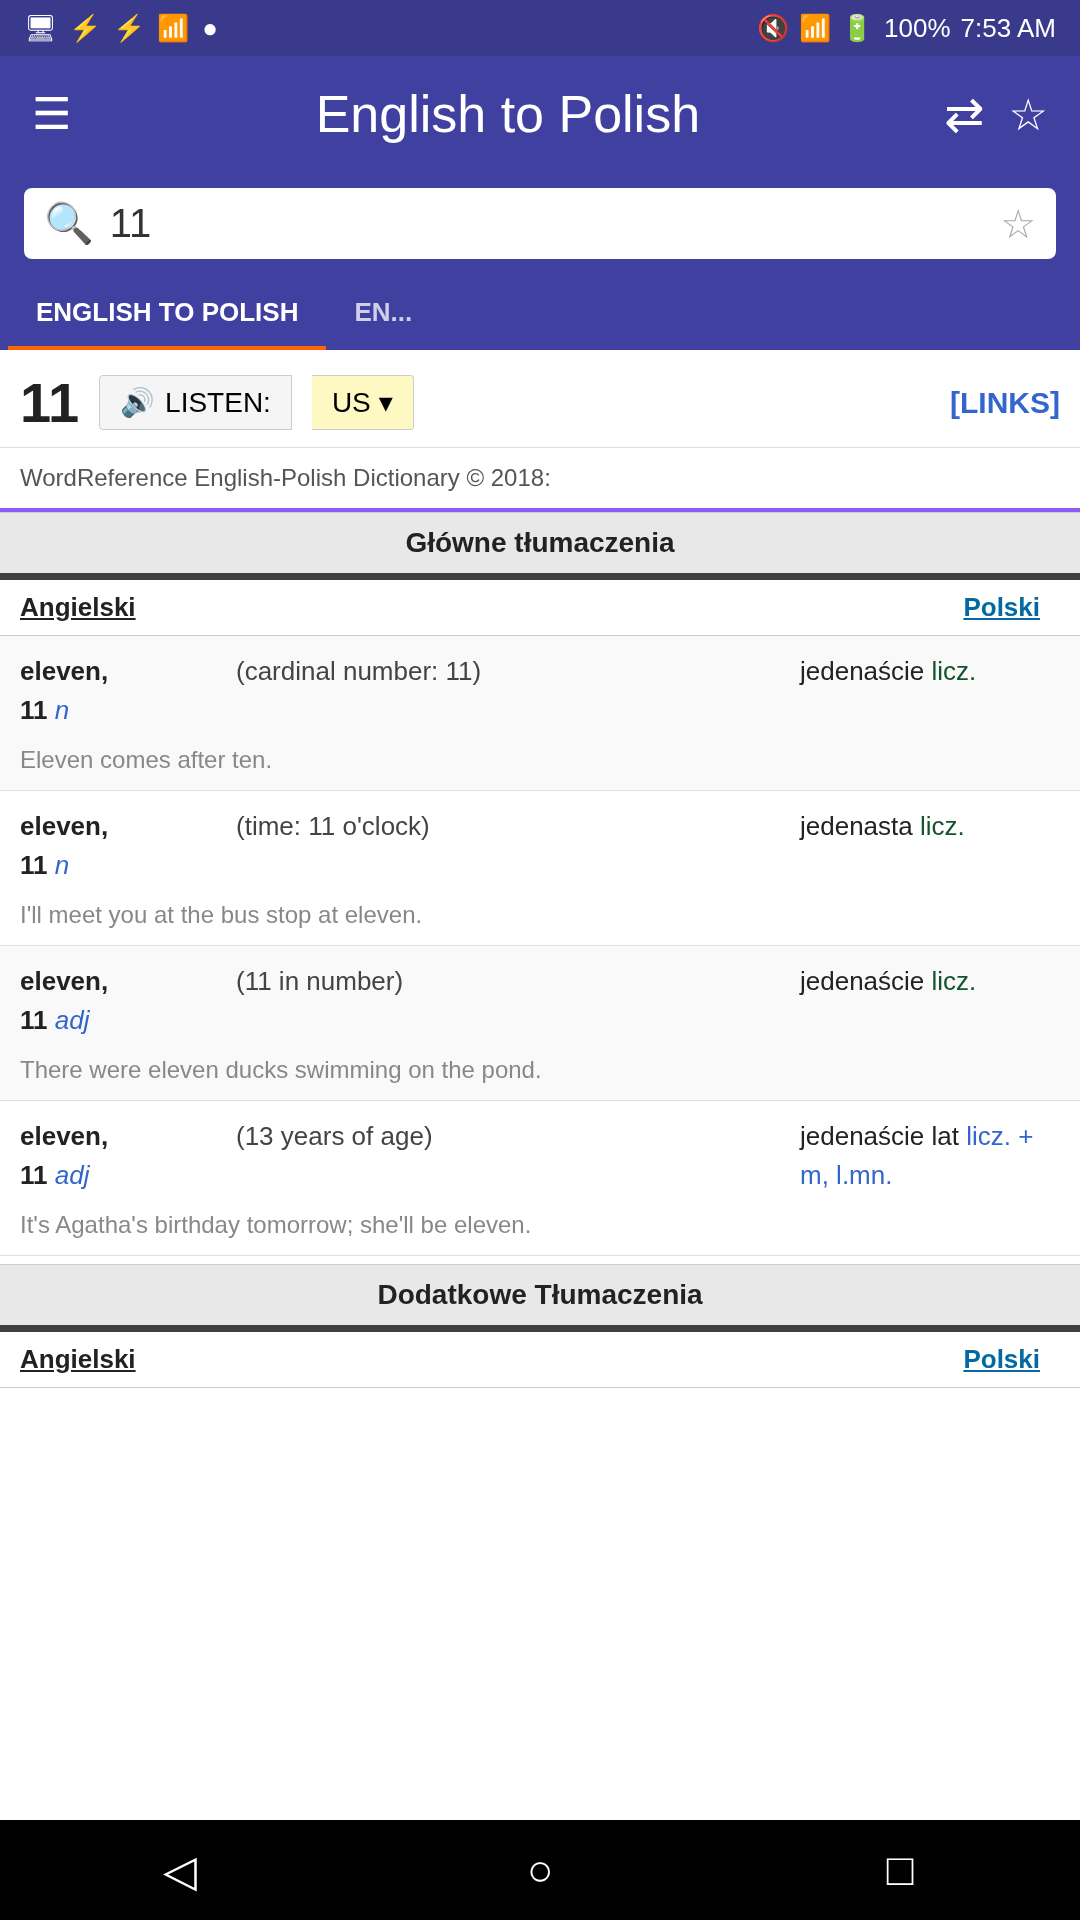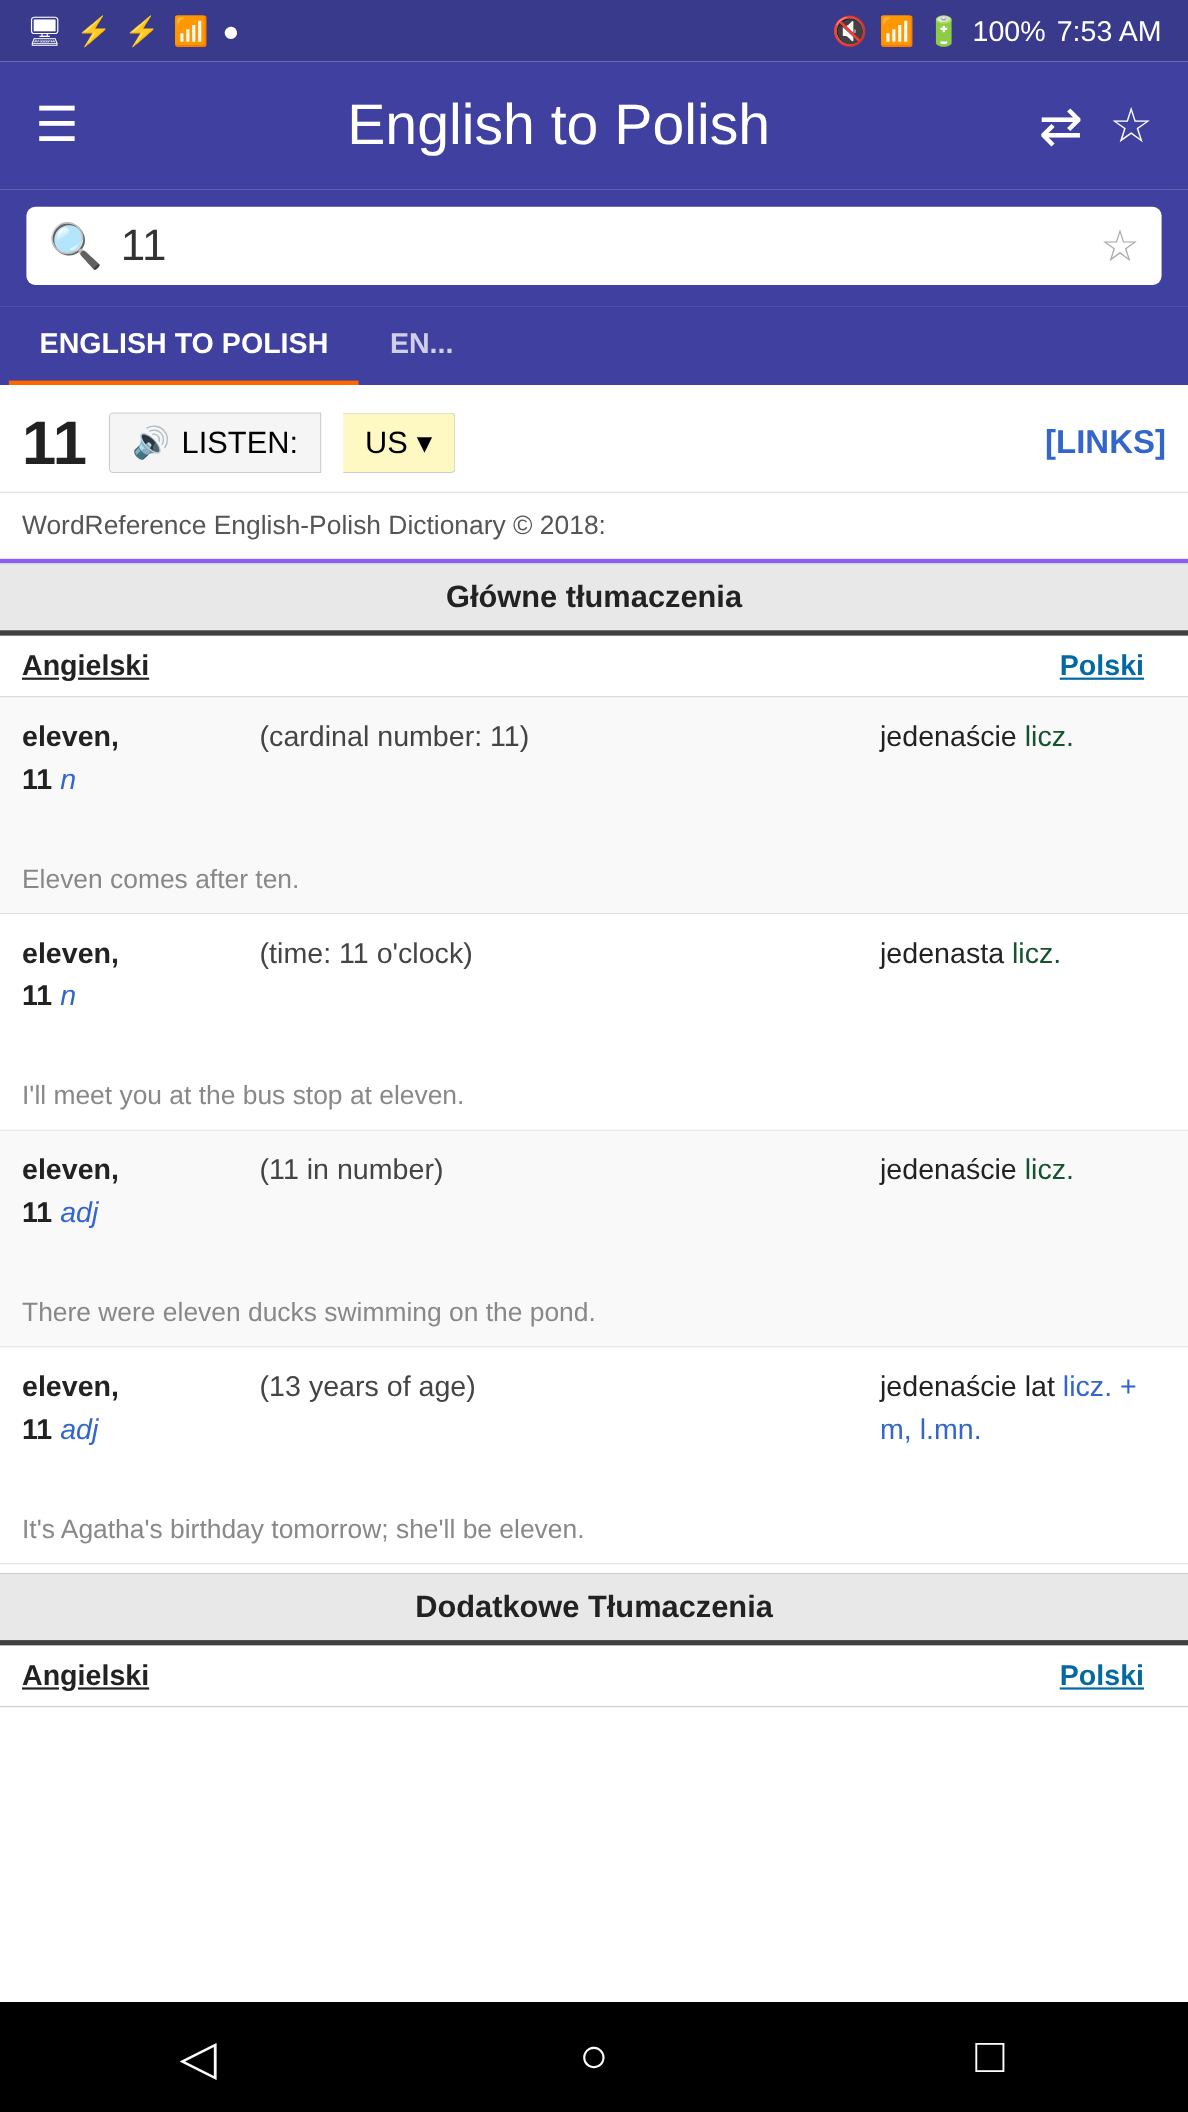--- a/index.html
+++ b/index.html
@@ -164,21 +164,21 @@
 
     
     .section-header {
       background: #e8e8e8;
       text-align: center;
       padding: 14px;
       font-size: 28px;
       font-weight: bold;
       color: #222;
       border-top: 1px solid #ccc;
-      border-bottom: 5px solid #404040;
+      border-bottom: 7px solid #404040;
     }
 
     .col-headers {
       display: flex;
       padding: 12px 20px;
       border-bottom: 1px solid #ccc;
       background: #fff;
     }
     .col-en {
       font-size: 26px;
@@ -235,21 +235,20 @@
       font-size: 26px;
       color: #222;
       line-height: 1.5;
     }
     .t-col-pl a { color: #14532d; text-decoration: none; }
     .example-row {
       padding: 8px 20px 16px 20px;
       font-size: 24px;
       color: #888;
       font-style: normal;
-      margin-top: 42px;
     }
 
     
     .nav-bar {
       background: #000;
       height: 100px;
       display: flex;
       align-items: center;
       justify-content: space-around;
       flex-shrink: 0;

